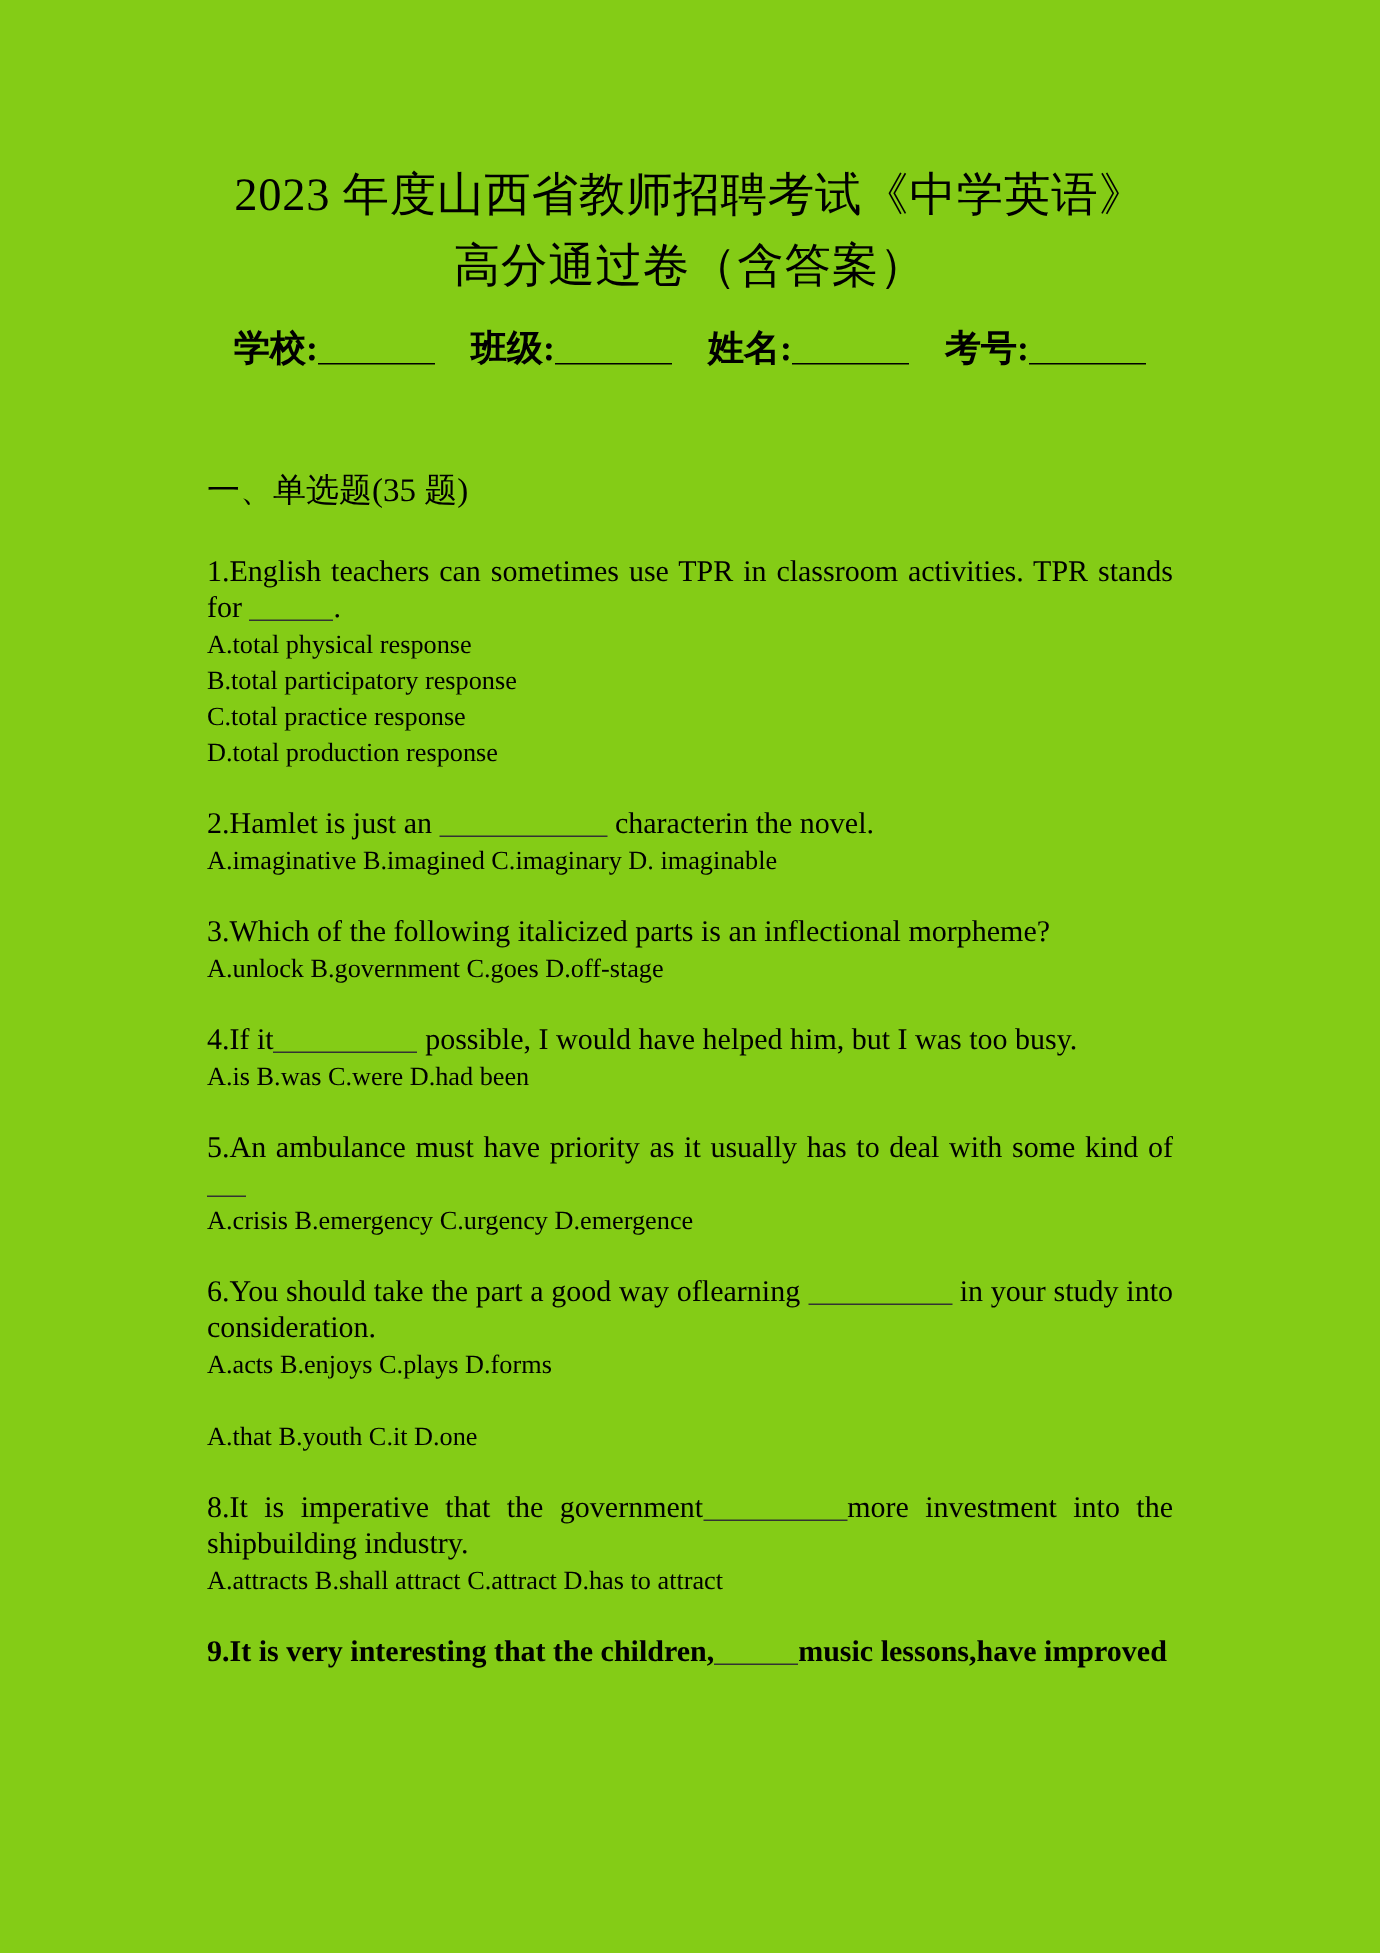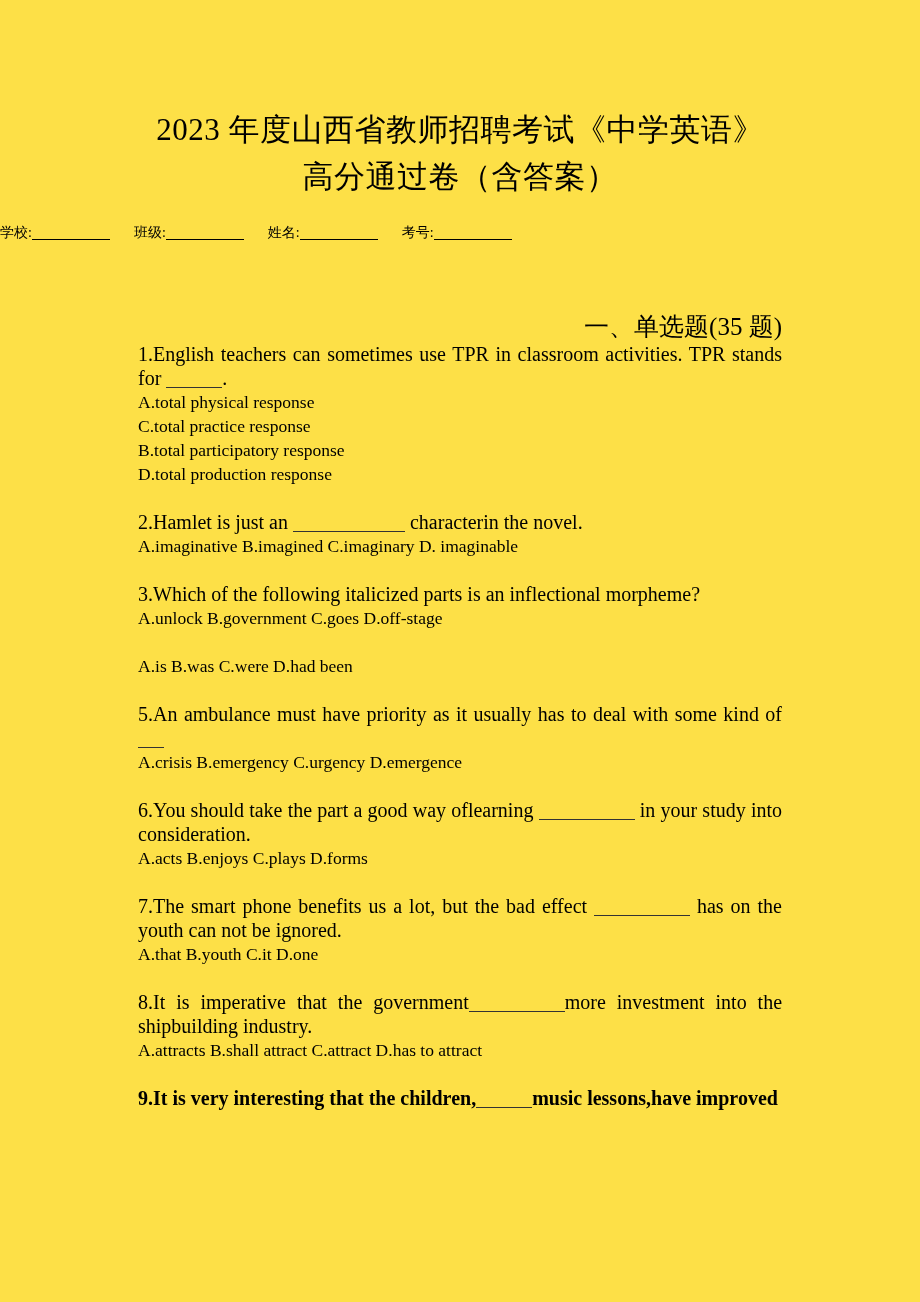--- a/index.html
+++ b/index.html
@@ -10,21 +10,21 @@
   body {
     font-family: "Liberation Serif", "DejaVu Serif", serif;
     color: #000000;
     -webkit-font-smoothing: antialiased;
   }
   .page {
     position: relative;
     width: 920px;
     height: 1302px;
     margin: 0 auto;
-    background: #fde047;
+    background: #84cc16;
     overflow: hidden;
     box-sizing: border-box;
   }
 
   
   .title-block {
     position: absolute;
     left: 0;
     top: 106px;
     width: 920px;
@@ -38,24 +38,25 @@
     white-space: nowrap;
     color: #000;
   }
 
   
   .info-line {
     position: absolute;
     left: 0;
     top: 219px;
     width: 920px;
-    text-align: left;
-    font-size: 14px;
+    text-align: center;
+    font-size: 24px;
     line-height: 28px;
     white-space: nowrap;
+    font-weight: bold;
   }
   .info-item {
     display: inline-block;
     margin-right: 24px;
   }
   .info-item:last-child { margin-right: 0; }
   .info-label { }
   .info-blank {
     display: inline-block;
     width: 78px;
@@ -64,25 +65,24 @@
   }
 
   
   .content {
     position: absolute;
     left: 138px;
     top: 312px;
     width: 644px;
   }
   .section-heading {
-    font-size: 25px;
+    font-size: 22px;
     line-height: 30px;
-    margin-bottom: 0;
+    margin-bottom: 27px;
     white-space: nowrap;
-    text-align: right;
   }
   .question {
     margin-bottom: 24px;
   }
   .question:last-child { margin-bottom: 0; font-weight: bold; }
   .q-stem {
     font-size: 20px;
     line-height: 24px;
     text-align: justify;
     text-justify: inter-word;
@@ -124,56 +124,56 @@
     <span class="info-item"><span class="info-label">学校:</span><span class="info-blank"></span></span><span class="info-item"><span class="info-label">班级:</span><span class="info-blank"></span></span><span class="info-item"><span class="info-label">姓名:</span><span class="info-blank"></span></span><span class="info-item"><span class="info-label">考号:</span><span class="info-blank"></span></span>
   </div>
 
   <div class="content">
     <div class="section-heading">一、单选题(35 题)</div>
     <div id="questions-container">
         <div class="question">
           <div class="q-stem"><span>1.English teachers can sometimes use TPR in classroom activities. TPR stands for </span><span class="blank sm"></span><span>.</span></div>
           <div class="q-options">
             <div class="opt-line">A.total physical response</div>
+            <div class="opt-line">B.total participatory response</div>
             <div class="opt-line">C.total practice response</div>
-            <div class="opt-line">B.total participatory response</div>
             <div class="opt-line">D.total production response</div>
           </div>
         </div>
         <div class="question">
           <div class="q-stem nojust"><span>2.Hamlet is just an </span><span class="blank xl"></span><span> characterin the novel.</span></div>
           <div class="q-options">
             <div class="opt-line">A.imaginative B.imagined C.imaginary D. imaginable</div>
           </div>
         </div>
         <div class="question">
           <div class="q-stem nojust"><span>3.Which of the following italicized parts is an inflectional morpheme?</span></div>
           <div class="q-options">
             <div class="opt-line">A.unlock B.government C.goes D.off-stage</div>
           </div>
         </div>
         <div class="question">
+          <div class="q-stem nojust"><span>4.If it</span><span class="blank lg"></span><span> possible, I would have helped him, but I was too busy.</span></div>
           <div class="q-options">
             <div class="opt-line">A.is B.was C.were D.had been</div>
           </div>
         </div>
         <div class="question">
           <div class="q-stem"><span>5.An ambulance must have priority as it usually has to deal with some kind of </span><span class="blank xs"></span></div>
           <div class="q-options">
             <div class="opt-line">A.crisis B.emergency C.urgency D.emergence</div>
           </div>
         </div>
         <div class="question">
           <div class="q-stem"><span>6.You should take the part a good way oflearning </span><span class="blank lg"></span><span> in your study into consideration.</span></div>
           <div class="q-options">
             <div class="opt-line">A.acts B.enjoys C.plays D.forms</div>
           </div>
         </div>
         <div class="question">
-          <div class="q-stem"><span>7.The smart phone benefits us a lot, but the bad effect </span><span class="blank lg"></span><span> has on the youth can not be ignored.</span></div>
           <div class="q-options">
             <div class="opt-line">A.that B.youth C.it D.one</div>
           </div>
         </div>
         <div class="question">
           <div class="q-stem"><span>8.It is imperative that the government</span><span class="blank lg"></span><span>more investment into the shipbuilding industry.</span></div>
           <div class="q-options">
             <div class="opt-line">A.attracts B.shall attract C.attract D.has to attract</div>
           </div>
         </div>

